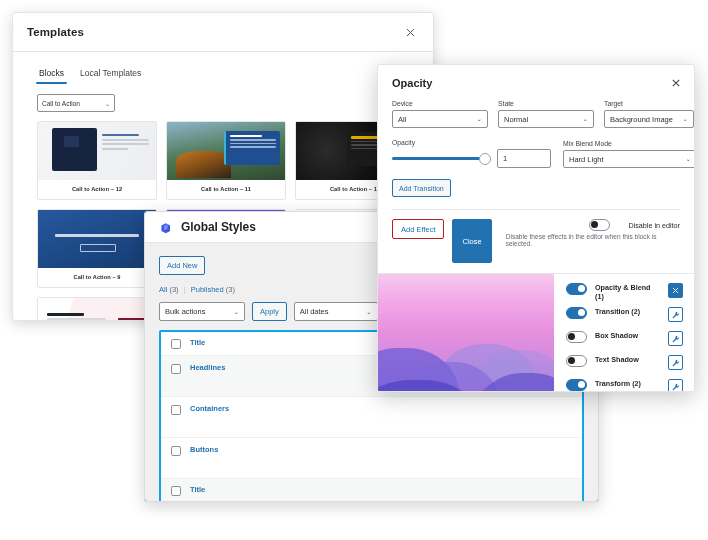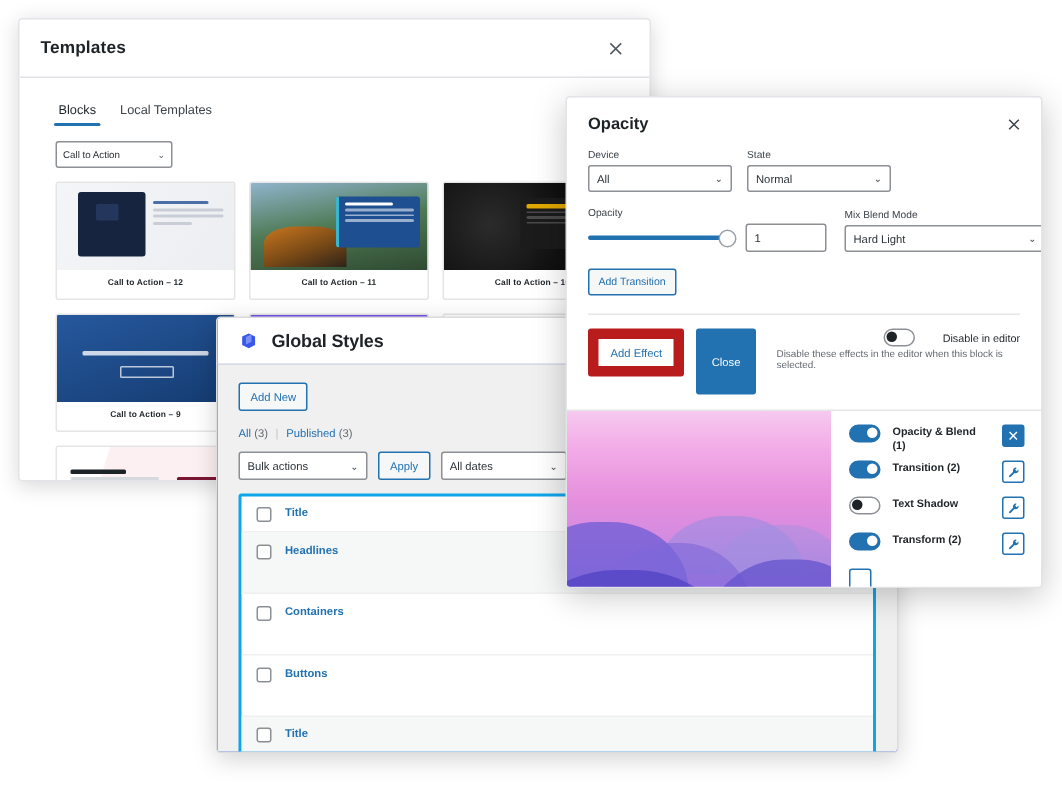--- a/index.html
+++ b/index.html
@@ -192,21 +192,21 @@
     width:42px;height:17px;border:1px solid #8c8f94;border-radius:2px;background:#fff;
     font-size:7.5px;color:#2c3338;display:flex;align-items:center;padding:0 5px;cursor:text;
   }
   .btn-addtrans{
     margin-top:11px;height:16px;padding:0 6px;border:1px solid #2271b1;border-radius:2px;
     background:#f6f7f7;color:#2271b1;font-size:7px;display:inline-flex;align-items:center;cursor:pointer;
   }
   .op-divider{height:1px;background:#e6e6e8;margin:12px 0 0 0;}
   .op-bar{display:flex;align-items:flex-start;padding:9px 14px 10px 14px;gap:8px;}
   .btn-addeffect{
-    height:18px;padding:0 8px;border:7px solid #b91c1c;border-radius:2px;
+    height:18px;padding:0 8px;border:1px solid #b91c1c;border-radius:2px;
     background:#fff;color:#2271b1;font-size:7.5px;display:inline-flex;align-items:center;cursor:pointer;
   }
   .btn-close-primary{
     height:18px;padding:12px 9px;border:1px solid #2271b1;border-radius:2px;
     background:#2271b1;color:#fff;font-size:7.5px;display:inline-flex;align-items:center;cursor:pointer;
   }
   .op-bar-right{margin-left:6px;flex:1;display:flex;flex-direction:column;align-items:flex-end;gap:2px;}
   .toggle-line{display:flex;align-items:center;gap:18px;}
   .toggle-label{font-size:7.2px;color:#1d2327;}
   .op-hint{font-size:6.6px;color:#646970;}
@@ -444,20 +444,27 @@
             <span class="caret">⌄</span>
           </div>
         </div>
         <div class="fld">
           <label>State</label>
           <div class="sel" style="width:84px">
             <span>Normal</span>
             <span class="caret">⌄</span>
           </div>
         </div>
+        <div class="fld">
+          <label>Target</label>
+          <div class="sel" style="width:78px">
+            <span>Background Image</span>
+            <span class="caret">⌄</span>
+          </div>
+        </div>
 
       </div>
 
       <div class="op-row2">
         <div class="fld">
           <label>Opacity</label>
           <div class="slider-wrap">
             <div class="slider">
               <div class="track"></div>
               <div class="knob"></div>
@@ -523,20 +530,31 @@
               <div class="kn"></div>
             </div>
           <div class="eff-label">Transition (2)</div>
           <div class="eff-btn">
             <svg width="8" height="8" viewBox="0 0 12 12" aria-hidden="true">
                 <path d="M8.6 1.2a3 3 0 0 0-3.5 4L1.4 8.9a1 1 0 1 0 1.4 1.4l3.7-3.7a3 3 0 0 0 4-3.5L8.8 4.8 7.2 3.2z" fill="#2271b1"></path>
               </svg>
           </div>
         </div>
 
+        <div class="eff-row">
+          <div class="tgl">
+              <div class="kn"></div>
+            </div>
+          <div class="eff-label">Box Shadow</div>
+          <div class="eff-btn">
+            <svg width="8" height="8" viewBox="0 0 12 12" aria-hidden="true">
+                <path d="M8.6 1.2a3 3 0 0 0-3.5 4L1.4 8.9a1 1 0 1 0 1.4 1.4l3.7-3.7a3 3 0 0 0 4-3.5L8.8 4.8 7.2 3.2z" fill="#2271b1"></path>
+              </svg>
+          </div>
+        </div>
 
         <div class="eff-row">
           <div class="tgl">
               <div class="kn"></div>
             </div>
           <div class="eff-label">Text Shadow</div>
           <div class="eff-btn">
             <svg width="8" height="8" viewBox="0 0 12 12" aria-hidden="true">
                 <path d="M8.6 1.2a3 3 0 0 0-3.5 4L1.4 8.9a1 1 0 1 0 1.4 1.4l3.7-3.7a3 3 0 0 0 4-3.5L8.8 4.8 7.2 3.2z" fill="#2271b1"></path>
               </svg>

